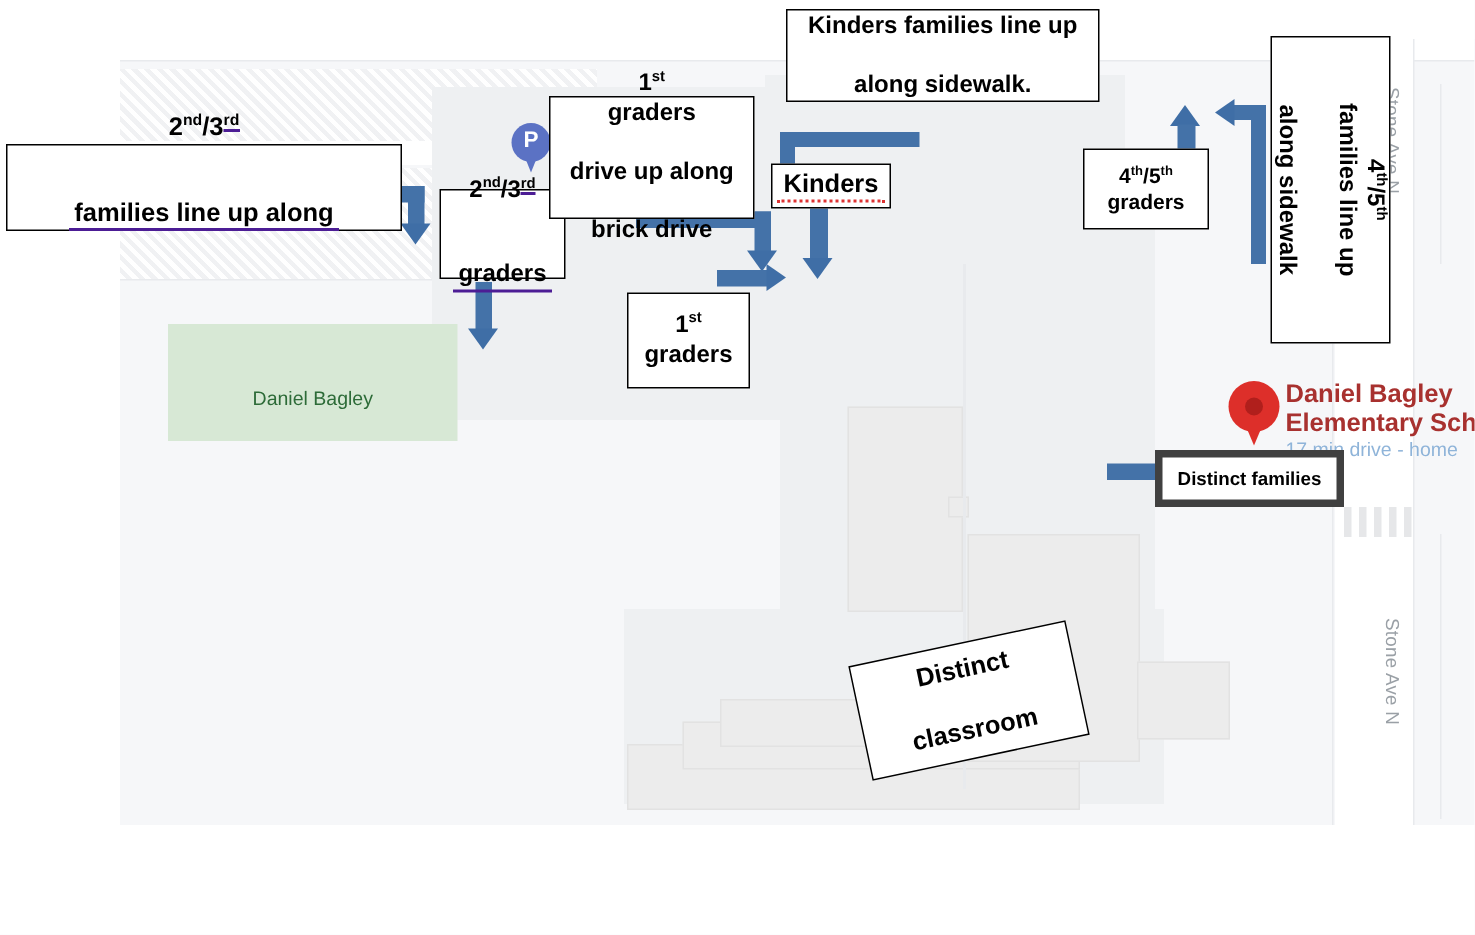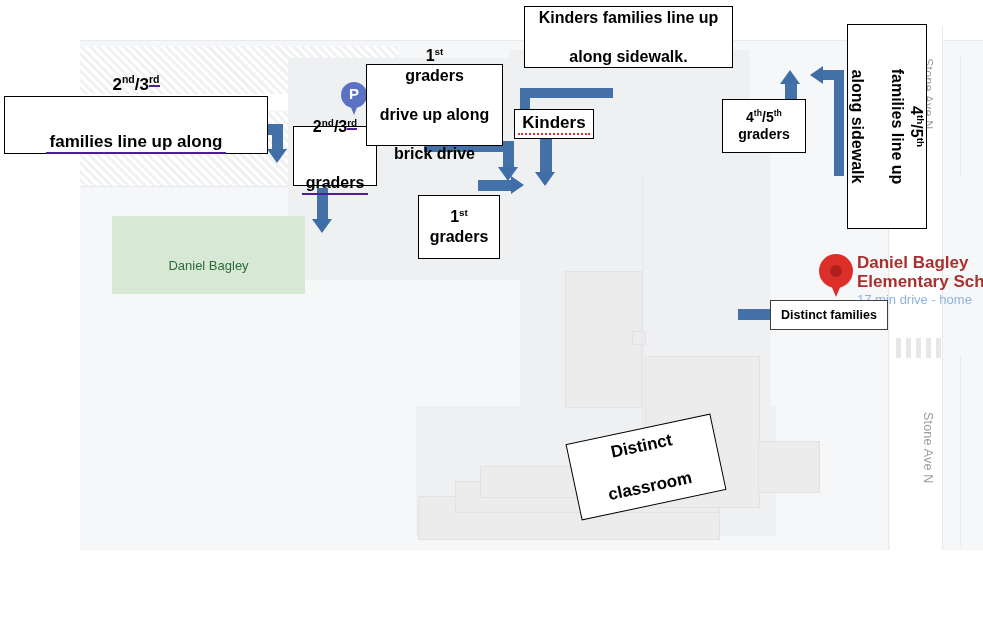--- a/index.html
+++ b/index.html
@@ -72,21 +72,21 @@
      border-right:10px solid transparent;border-top:14px solid #3f6ea6;}
   .head-u{position:absolute;width:0;height:0;border-left:10px solid transparent;
      border-right:10px solid transparent;border-bottom:14px solid #3f6ea6;}
   .head-r{position:absolute;width:0;height:0;border-top:9px solid transparent;
      border-bottom:9px solid transparent;border-left:13px solid #3f6ea6;}
   .head-l{position:absolute;width:0;height:0;border-top:9px solid transparent;
      border-bottom:9px solid transparent;border-right:13px solid #3f6ea6;}
 
   
   #legend-box{position:absolute;left:770px;top:300px;width:116px;height:28px;
-     background:#fff;border:1px solid #404040;display:flex;align-items:center;
+     background:#fff;border:5px solid #404040;display:flex;align-items:center;
      justify-content:center;}
   #legend-box span{font-size:12.5px;font-weight:bold;color:#000;white-space:nowrap;}
 </style>
 </head>
 <body>
 
 <div id="map">
 
   <div class="road" style="left:0;top:0;width:903px;height:14px;"></div>
   <div class="road-edge" style="left:0;top:14px;width:903px;height:1px;"></div>

